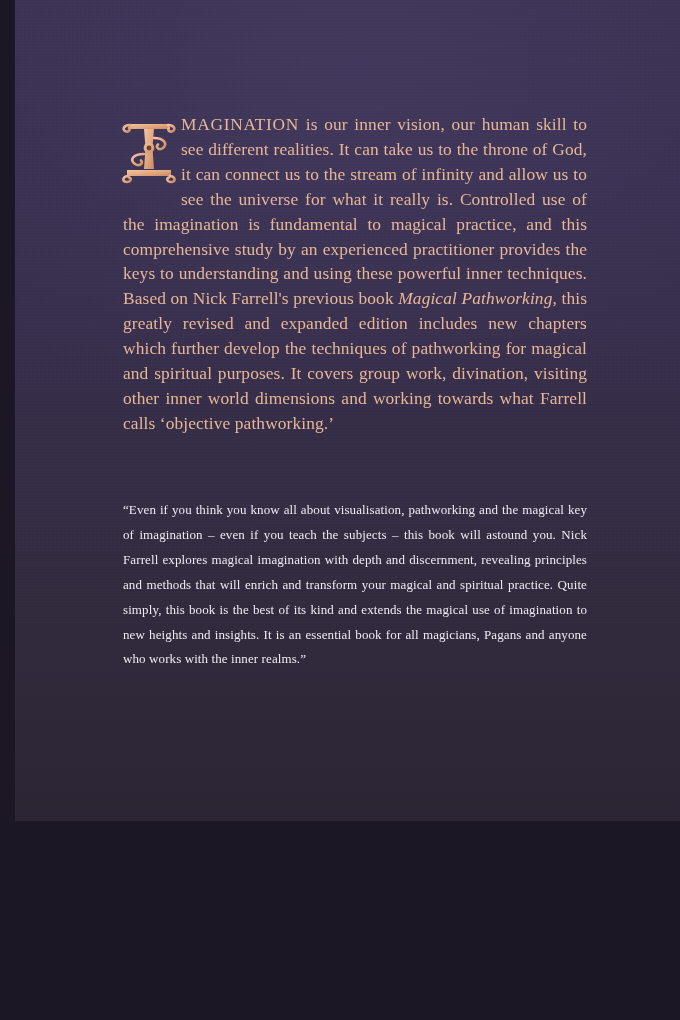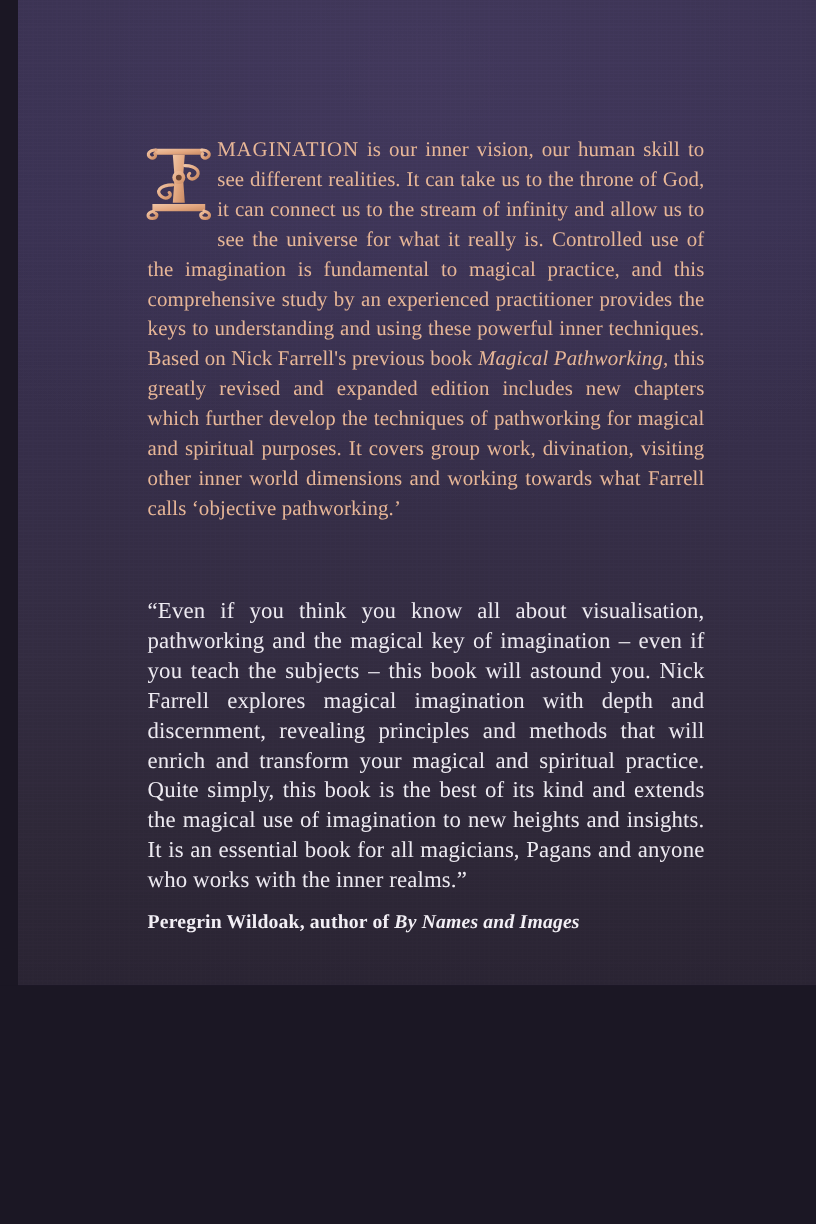--- a/index.html
+++ b/index.html
@@ -63,21 +63,21 @@
   #blurb .smallcaps {
     font-variant: small-caps;
     letter-spacing: .7px;
   }
   #blurb em, #blurb i { font-style: italic; }
 
   
   #quote {
     top: 498px;
     color: #EDEAF1;
-    font-size: 19px;
+    font-size: 13px;
     line-height: 24.9px;
     text-align: justify;
     text-justify: inter-word;
     letter-spacing: .1px;
   }
 
   #attribution {
     top: 757px;
     color: #F2EFF5;
     font-size: 16.4px;
@@ -150,21 +150,20 @@
 
         <path d="M7 62 C1 63 1 68 6 68 C10 68 11 64 8 63.5" fill="none" stroke="url(#dcg)" stroke-width="2.6" stroke-linecap="round"></path>
 
         <path d="M49 62 C55 63 55 68 50 68 C46 68 45 64 48 63.5" fill="none" stroke="url(#dcg)" stroke-width="2.6" stroke-linecap="round"></path>
       </svg>
     </span><span class="smallcaps">MAGINATION</span><span> is our inner vision, our human skill to see different realities. It can take us to the throne of God, it can connect us to the stream of infinity and allow us to see the universe for what it really is. Controlled use of the imagination is fundamental to magical practice, and this comprehensive study by an experienced practitioner provides the keys to understanding and using these powerful inner techniques. Based on Nick Farrell's previous book </span><em>Magical Pathworking</em><span>, this greatly revised and expanded edition includes new chapters which further develop the techniques of pathworking for magical and spiritual purposes. It covers group work, divination, visiting other inner world dimensions and working towards what Farrell calls ‘objective pathworking.’</span>
   </div>
 
   <div class="text-col" id="quote">“Even if you think you know all about visualisation, pathworking and the magical key of imagination – even if you teach the subjects – this book will astound you. Nick Farrell explores magical imagination with depth and discernment, revealing principles and methods that will enrich and transform your magical and spiritual practice. Quite simply, this book is the best of its kind and extends the magical use of imagination to new heights and insights. It is an essential book for all magicians, Pagans and anyone who works with the inner realms.”</div>
 
-  <div class="text-col" id="attribution"><span>Peregrin Wildoak, author of </span><span class="work">By Names and Images</span></div>
 
   <div id="logo">
     <svg width="270" height="120" viewBox="0 0 270 120" xmlns="http://www.w3.org/2000/svg">
       <defs>
         <linearGradient id="moonGrad" x1="0" y1="0" x2="0.7" y2="1">
           <stop offset="0%" stop-color="#F2F1F5"></stop>
           <stop offset="42%" stop-color="#CFCCD8"></stop>
           <stop offset="100%" stop-color="#A6A2B4"></stop>
         </linearGradient>
         <linearGradient id="txtGrad" x1="0" y1="0" x2="0" y2="1">

